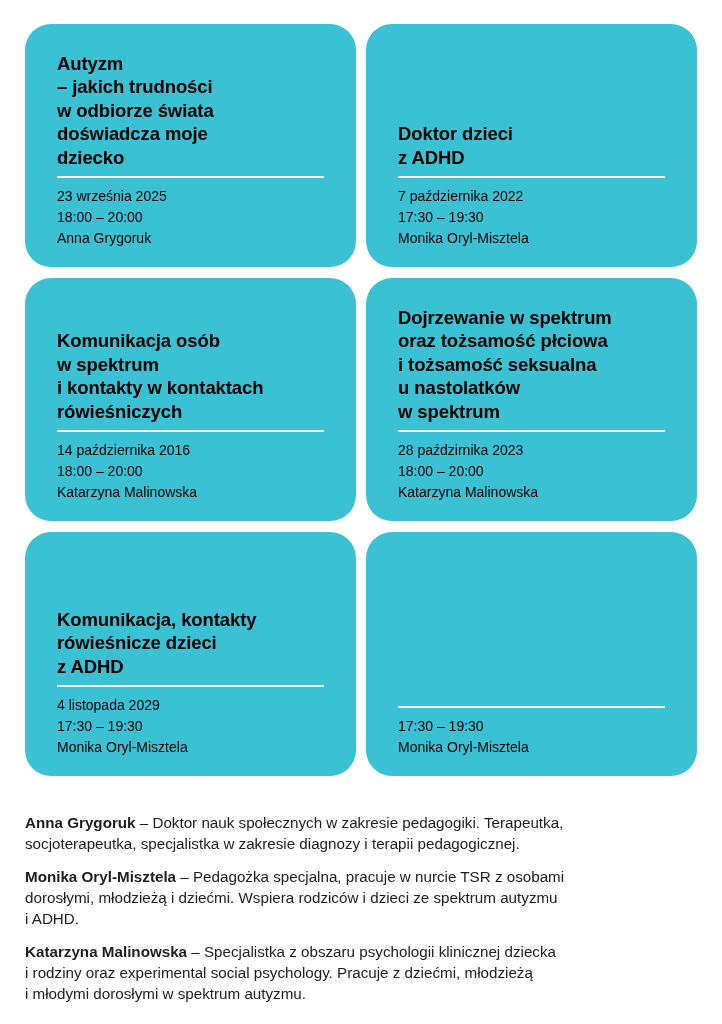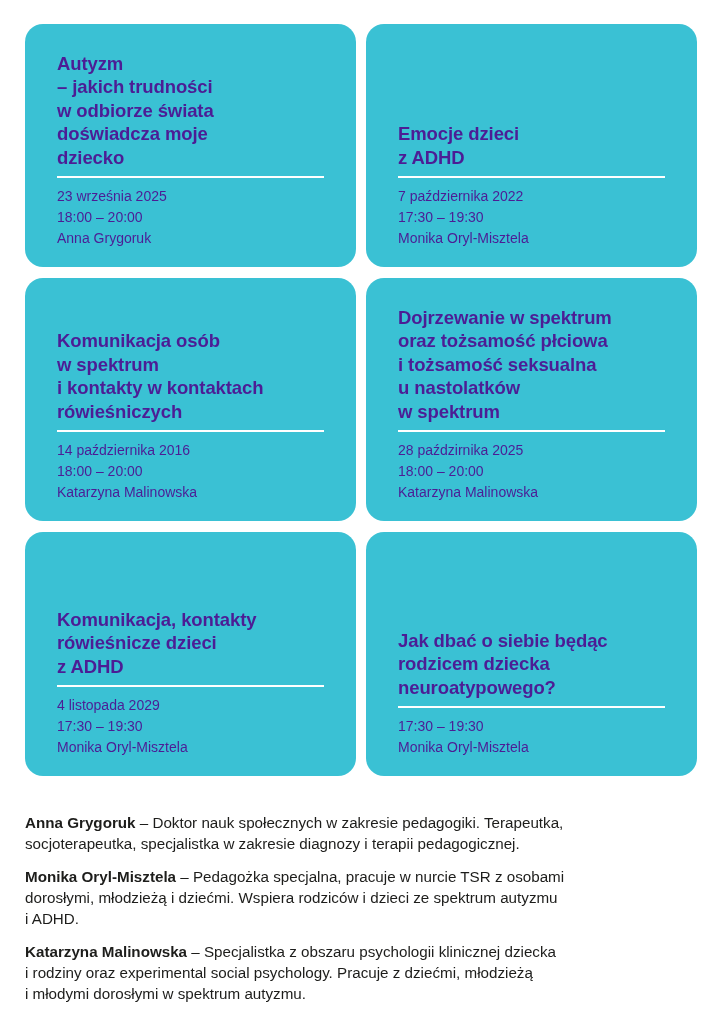--- a/index.html
+++ b/index.html
@@ -1,22 +1,22 @@
 <!DOCTYPE html>
 <html><head>
 <meta charset="utf-8">
 <style>
   html, body { margin: 0; padding: 0; background: #ffffff; }
   body { width: 722px; height: 1024px; position: relative; overflow: hidden;
          font-family: "Liberation Sans", sans-serif; color: #1d1d1b; }
   .grid { position: absolute; left: 25px; top: 24px; width: 672px;
           display: grid; grid-template-columns: 331px 331px; column-gap: 10px;
           grid-template-rows: 243px 243px 244px; row-gap: 11px; }
-  .card { background: #3AC1D4; border-radius: 18px; position: relative;
-          color: #4c1d95; box-sizing: border-box; text-decoration: underline; }
+  .card { background: #3AC1D4; border-radius: 26px; position: relative;
+          color: #000000; box-sizing: border-box; text-decoration: underline; }
   .card-inner { position: absolute; left: 32px; right: 32px; bottom: 18px;
                 display: flex; flex-direction: column; }
   .title { font-weight: bold; font-size: 18.5px; line-height: 23.5px;
            white-space: pre-line; letter-spacing: -0.1px; }
   .divider { height: 2px; background: #ffffff; margin: 7px 0 8px 0; width: 267px; }
   .detail { font-size: 14px; line-height: 21px; }
   .bios { position: absolute; left: 25px; top: 812px; width: 680px;
           font-size: 15.2px; line-height: 21px; color: #1d1d1b; }
   .bio { margin: 0 0 12px 0; white-space: pre-line; }
   .bio b { font-weight: bold; }
@@ -33,21 +33,21 @@
 doświadcza moje
 dziecko</div>
       <div class="divider"></div>
       <div class="detail">23 września 2025</div>
       <div class="detail">18:00 – 20:00</div>
       <div class="detail">Anna Grygoruk</div>
     </div>
   </div>
   <div class="card">
     <div class="card-inner">
-      <div class="title">Emocje dzieci
+      <div class="title">Doktor dzieci
 z ADHD</div>
       <div class="divider"></div>
       <div class="detail">7 października 2022</div>
       <div class="detail">17:30 – 19:30</div>
       <div class="detail">Monika Oryl-Misztela</div>
     </div>
   </div>
   <div class="card">
     <div class="card-inner">
       <div class="title">Komunikacja osób
@@ -61,41 +61,38 @@
     </div>
   </div>
   <div class="card">
     <div class="card-inner">
       <div class="title">Dojrzewanie w spektrum
 oraz tożsamość płciowa
 i tożsamość seksualna
 u nastolatków
 w spektrum</div>
       <div class="divider"></div>
-      <div class="detail">28 paździrnika 2025</div>
+      <div class="detail">28 paździrnika 2023</div>
       <div class="detail">18:00 – 20:00</div>
       <div class="detail">Katarzyna Malinowska</div>
     </div>
   </div>
   <div class="card">
     <div class="card-inner">
       <div class="title">Komunikacja, kontakty
 rówieśnicze dzieci
 z ADHD</div>
       <div class="divider"></div>
       <div class="detail">4 listopada 2029</div>
       <div class="detail">17:30 – 19:30</div>
       <div class="detail">Monika Oryl-Misztela</div>
     </div>
   </div>
   <div class="card">
     <div class="card-inner">
-      <div class="title">Jak dbać o siebie będąc
-rodzicem dziecka
-neuroatypowego?</div>
       <div class="divider"></div>
       <div class="detail">17:30 – 19:30</div>
       <div class="detail">Monika Oryl-Misztela</div>
     </div>
   </div>
 </div>
 
 <div class="bios">
   <p class="bio"><b>Anna Grygoruk</b><span> – Doktor nauk społecznych w zakresie pedagogiki. Terapeutka,
 socjoterapeutka, specjalistka w zakresie diagnozy i terapii pedagogicznej.</span></p>

